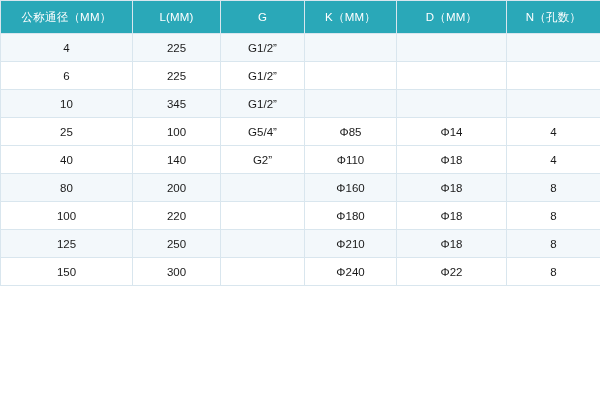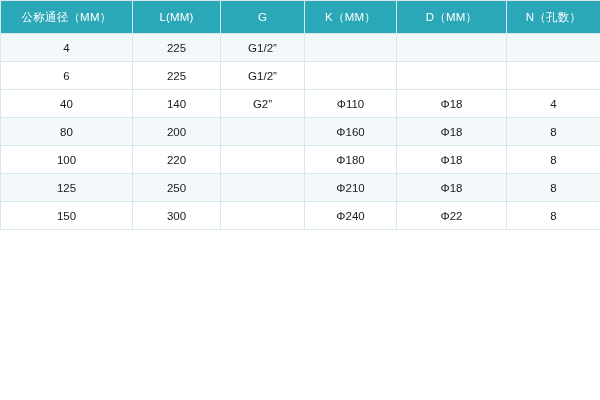--- a/index.html
+++ b/index.html
@@ -79,20 +79,36 @@
         <td></td>
       </tr>
       <tr>
         <td>6</td>
         <td>225</td>
         <td>G1/2”</td>
         <td></td>
         <td></td>
         <td></td>
       </tr>
+      <tr class="alt">
+        <td>10</td>
+        <td>345</td>
+        <td>G1/2”</td>
+        <td></td>
+        <td></td>
+        <td></td>
+      </tr>
+      <tr>
+        <td>25</td>
+        <td>100</td>
+        <td>G5/4”</td>
+        <td>Φ85</td>
+        <td>Φ14</td>
+        <td>4</td>
+      </tr>
       <tr>
         <td>40</td>
         <td>140</td>
         <td>G2”</td>
         <td>Φ110</td>
         <td>Φ18</td>
         <td>4</td>
       </tr>
       <tr class="alt">
         <td>80</td>

